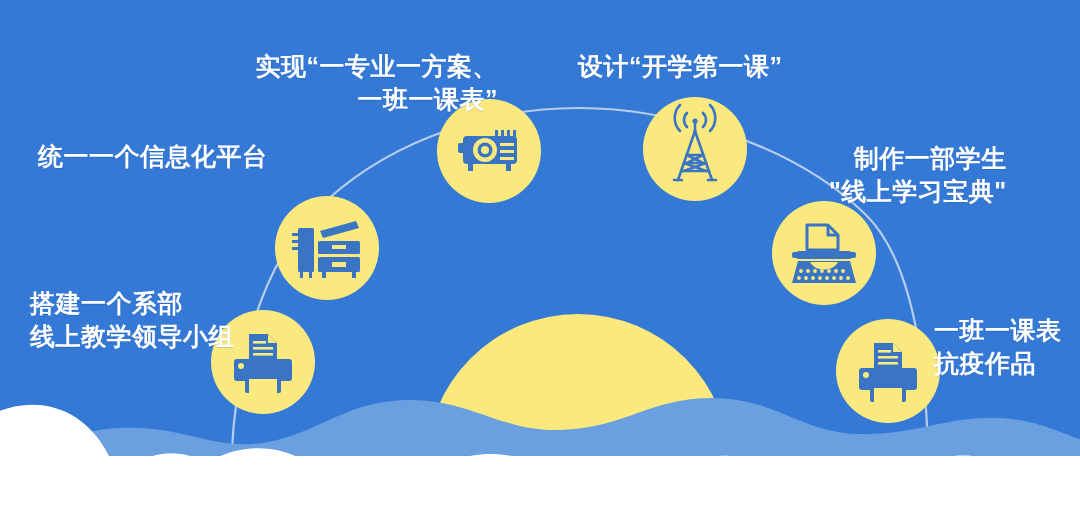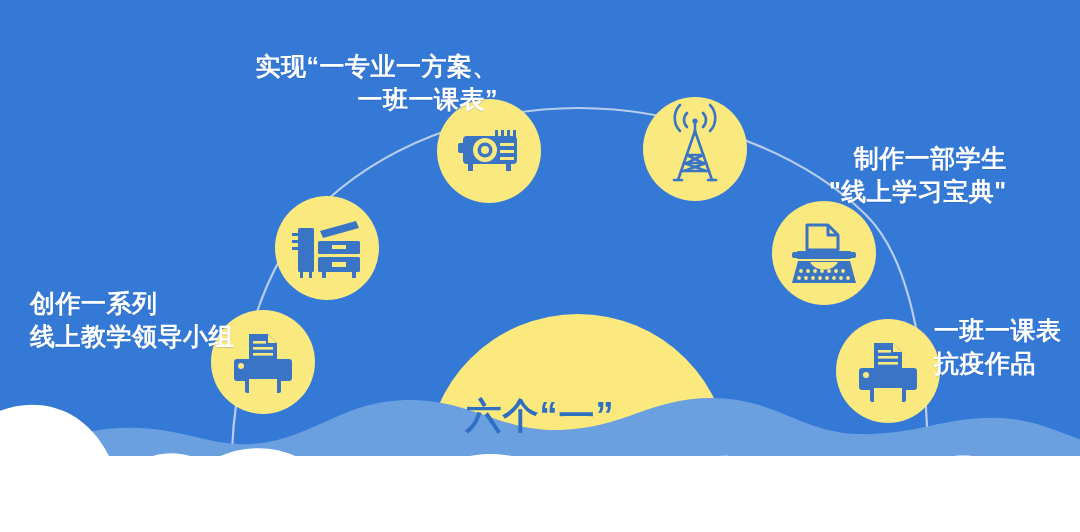--- a/index.html
+++ b/index.html
@@ -264,26 +264,27 @@
         <circle cx="866" cy="375" r="3" fill="#fae97f"></circle>
         <rect x="870" y="384" width="36" height="18" rx="2"></rect>
         <rect x="874" y="388" width="28" height="14" fill="#fae97f"></rect>
       </g>
     </g>
   </svg>
 
   <div class="label right" id="label-1">实现“一专业一方案、
 一班一课表”</div>
 
-
-  <div class="label left" id="label-3">创作一系列
+  <div class="label left" id="label-2">统一一个信息化平台</div>
+
+  <div class="label left" id="label-3">搭建一个系部
 线上教学领导小组</div>
 
+  <div class="label left" id="label-4">设计“开学第一课”</div>
 
   <div class="label left" id="label-5">制作一部学生
 "线上学习宝典"</div>
 
   <div class="label left" id="label-6">一班一课表
 抗疫作品</div>
 
-  <div id="center-text">六个“一”</div>
 
 </div>
 
 </body></html>

